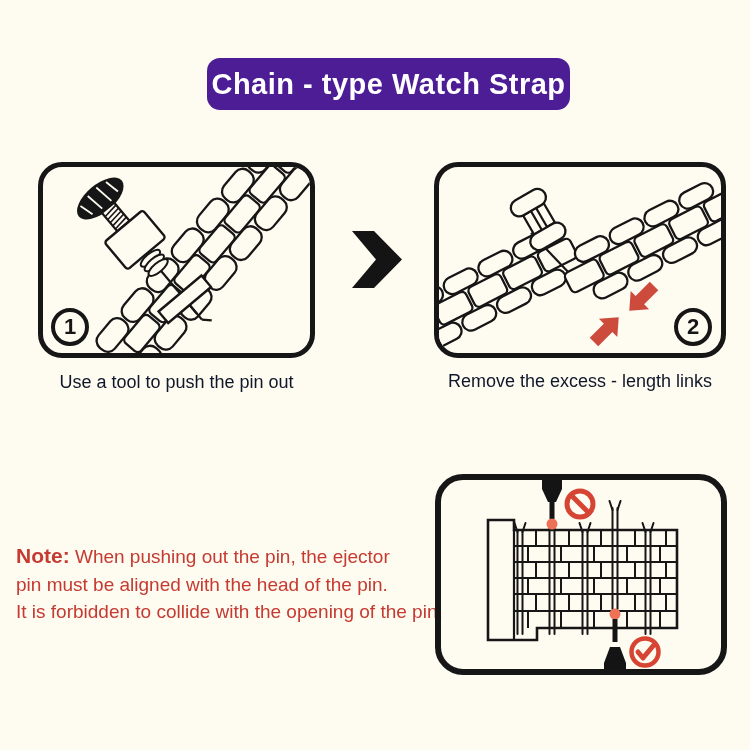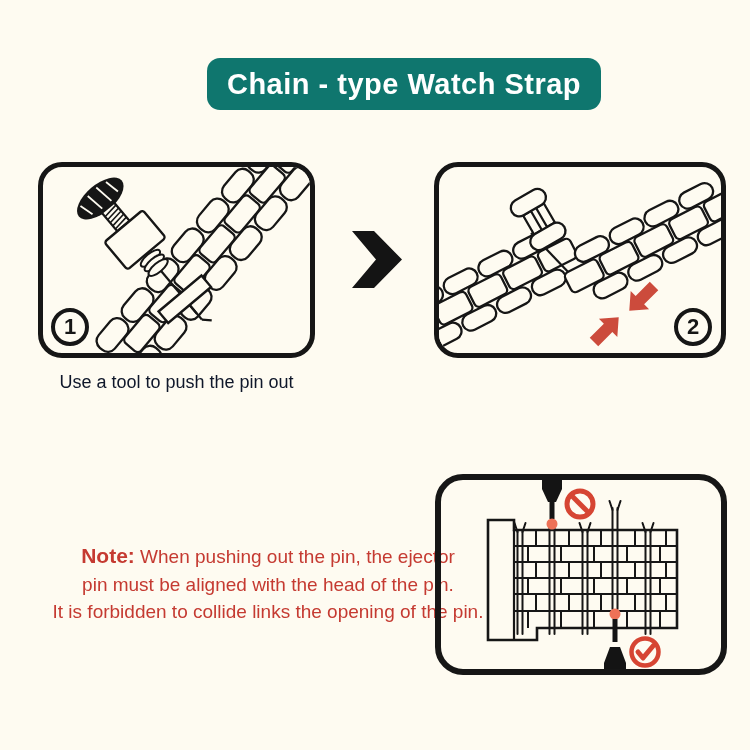--- a/index.html
+++ b/index.html
@@ -3,22 +3,22 @@
 <meta charset="utf-8">
 <style>
   html,body{margin:0;padding:0;}
   body{
     width:750px;height:750px;position:relative;
     background:#FEFBF1;
     font-family:"Liberation Sans", sans-serif;
     overflow:hidden;
   }
   .banner{
-    position:absolute;left:207px;top:58px;width:394px;height:52px;
-    background:#0f766e;border-radius:13px;
+    position:absolute;left:207px;top:58px;width:363px;height:52px;
+    background:#4c1d95;border-radius:13px;
     display:flex;align-items:center;justify-content:center;
     color:#FFFFFF;font-size:29px;font-weight:bold;letter-spacing:0.5px;
   }
   .panel{
     position:absolute;box-sizing:border-box;
     border:5px solid #161616;border-radius:24px;
     overflow:hidden;background:transparent;
   }
   #panel1{left:38px;top:162px;width:277px;height:196px;}
   #panel2{left:434px;top:162px;width:292px;height:196px;}
@@ -31,22 +31,22 @@
   }
   #badge1{left:8px;bottom:7px;}
   #badge2{right:9px;bottom:7px;}
   .caption{
     position:absolute;color:#0f172a;font-size:18px;line-height:25px;text-align:center;
   }
   #caption1{left:38px;top:370px;width:277px;}
   #caption2{left:434px;top:369px;width:292px;}
   .chevron{position:absolute;left:352px;top:231px;width:50px;height:57px;}
   .note{
-    position:absolute;left:48px;top:542px;width:440px;
-    color:#C53A31;font-size:19px;line-height:27.5px;text-align:center;
+    position:absolute;left:16px;top:542px;width:440px;
+    color:#C53A31;font-size:19px;line-height:27.5px;
   }
   .note .note-label{font-weight:bold;font-size:21px;}
 </style>
 </head>
 <body>
 
 <div class="banner">
   <span>Chain - type Watch Strap</span>
 </div>
 
@@ -172,29 +172,30 @@
   </svg>
   <div class="badge" id="badge2">
     <span>2</span>
   </div>
 </div>
 
 <div class="caption" id="caption1">
   <div>Use a tool to push the pin out</div>
 </div>
 <div class="caption" id="caption2">
+  <div>Remove the excess - length links</div>
 </div>
 
 <div class="note">
   <div>
     <span class="note-label">Note:</span>
     <span>When pushing out the pin, the ejector</span>
   </div>
   <div>pin must be aligned with the head of the pin.</div>
-  <div>It is forbidden to collide links the opening of the pin.</div>
+  <div>It is forbidden to collide with the opening of the pin.</div>
 </div>
 
 <div class="panel" id="panel3">
   <svg viewBox="0 0 280 189">
 
     <path d="M47,40 L73,40 L73,50 L236,50 L236,148 L96,148 L96,160 L47,160 Z" fill="none" stroke="#161616" stroke-width="2.6"></path>
     <line x1="73" y1="50" x2="73" y2="160" stroke="#161616" stroke-width="2.2"></line>
     <g stroke="#161616" stroke-width="2">
       <line x1="73" y1="66" x2="236" y2="66"></line>
       <line x1="73" y1="82" x2="236" y2="82"></line>

